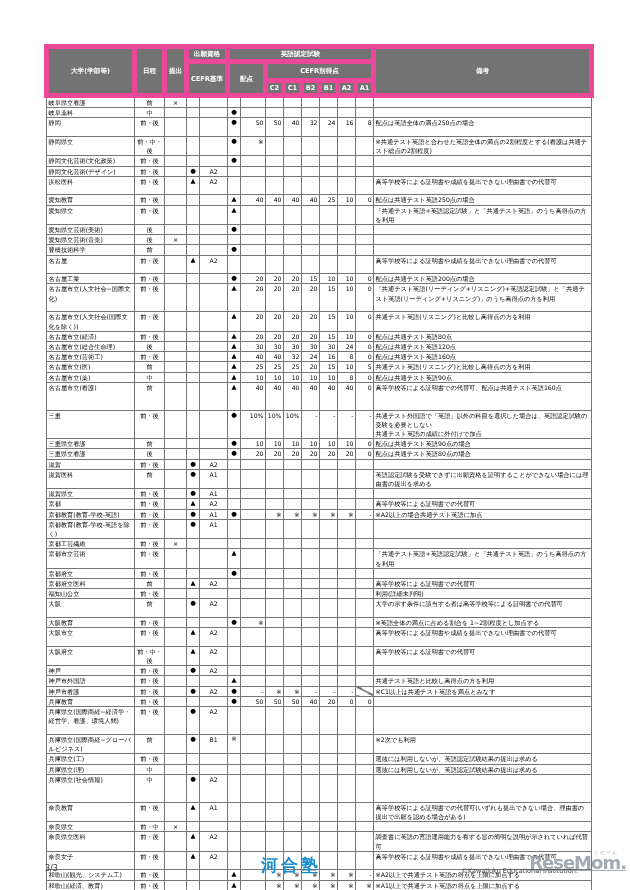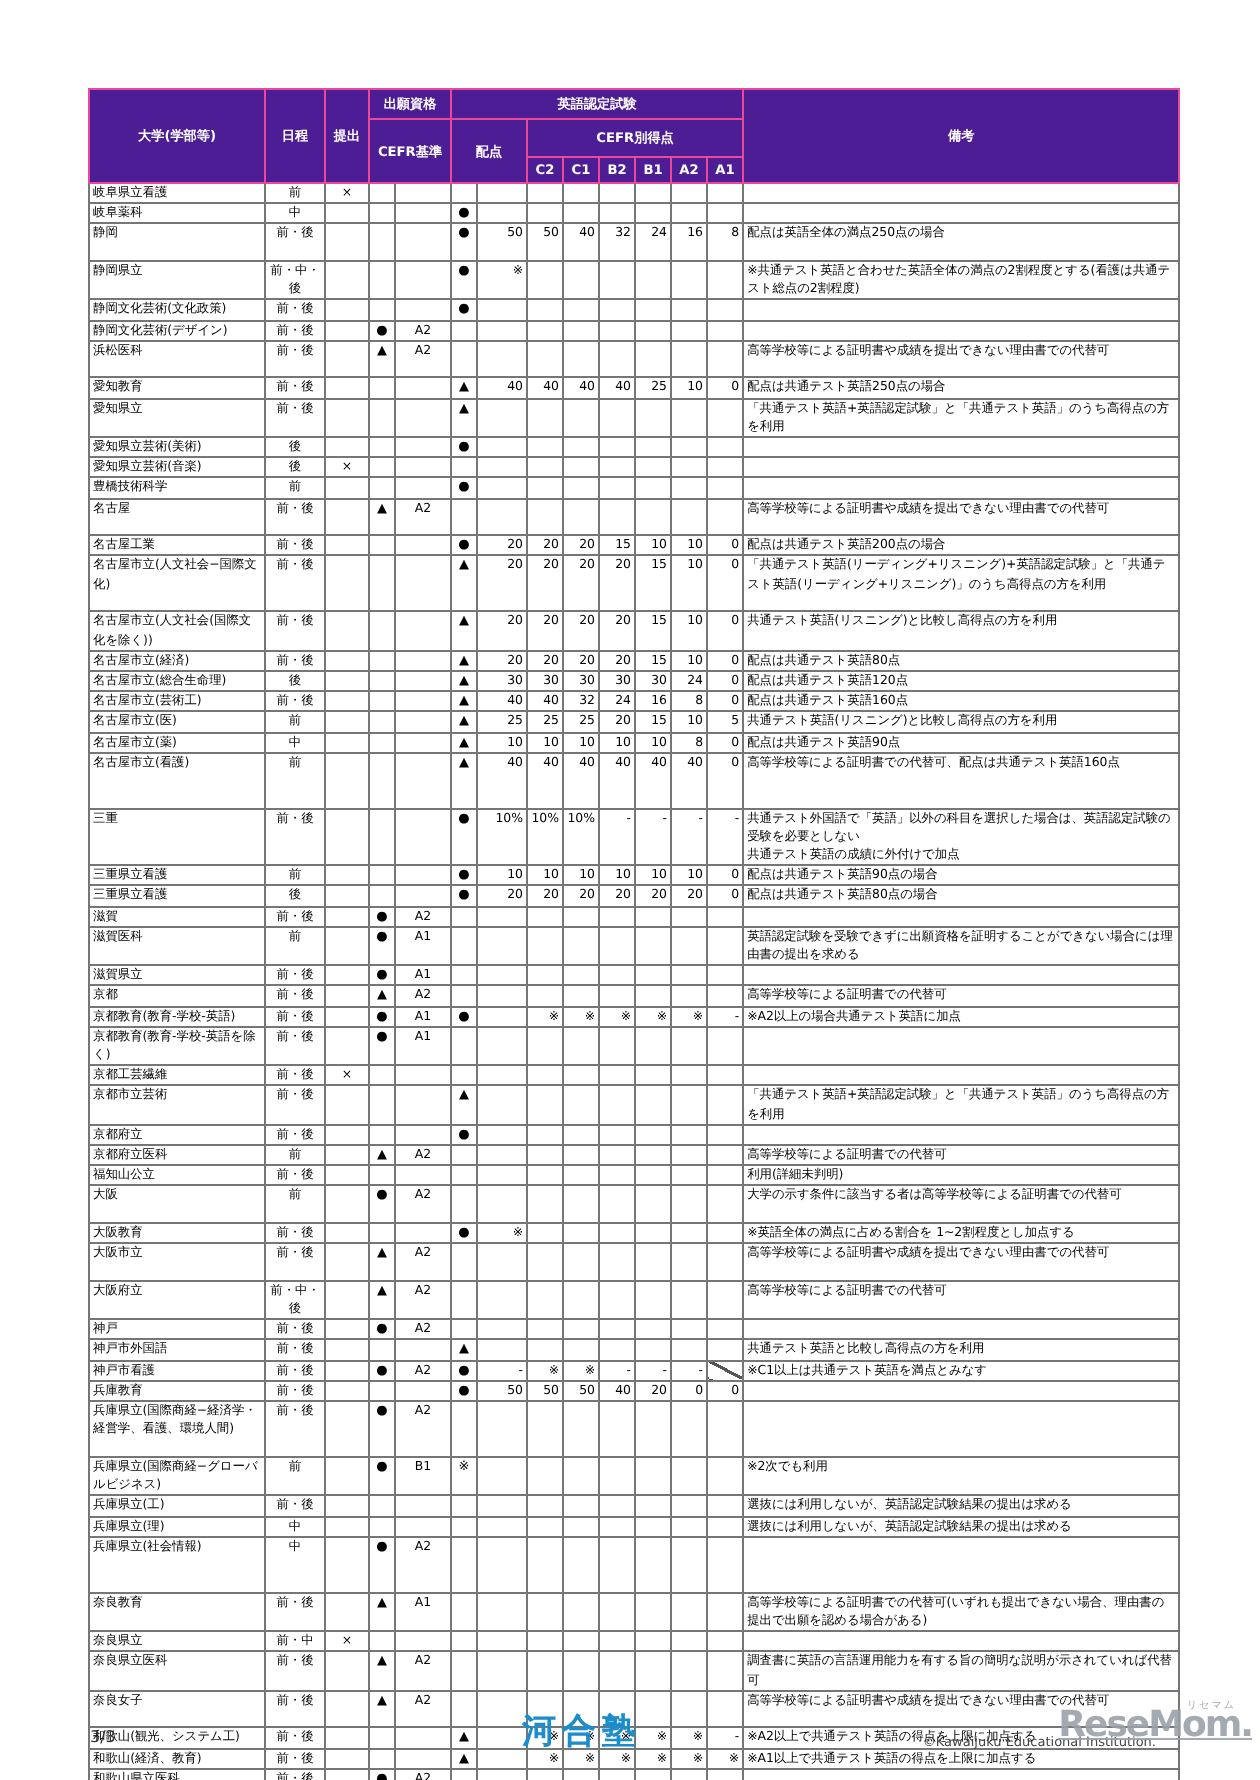--- a/index.html
+++ b/index.html
@@ -3,22 +3,22 @@
 <meta charset="utf-8">
 <style>
   html,body{margin:0;padding:0;}
   body{
     width:630px;height:890px;background:#ffffff;position:relative;
     font-family:"DejaVu Sans","Liberation Sans",sans-serif;color:#000;
   }
   .table-wrap{position:absolute;left:44px;top:44px;width:545px;}
   table{border-collapse:collapse;width:545px;table-layout:fixed;border:1.5px solid #111;}
   thead th{
-    background:#4c1d95;color:#fff;font-size:6.6px;font-weight:bold;
-    border:1px solid #ec4899;padding:1px 0;text-align:center;vertical-align:middle;line-height:8px;
+    background:#737373;color:#fff;font-size:6.6px;font-weight:bold;
+    border:5px solid #ec4899;padding:1px 0;text-align:center;vertical-align:middle;line-height:8px;
   }
   thead tr.h1{height:15px;} thead tr.h2{height:19px;} thead tr.h3{height:13px;}
   tbody td{
     border:1px solid #767676;font-size:6.2px;line-height:9.2px;
     padding:0 1.5px;vertical-align:top;overflow:hidden;word-break:break-all;
   }
   tbody tr{height:10px;}
   td.nm{text-align:left;}
   td.ctr{text-align:center;}
   td.num{text-align:right;}

